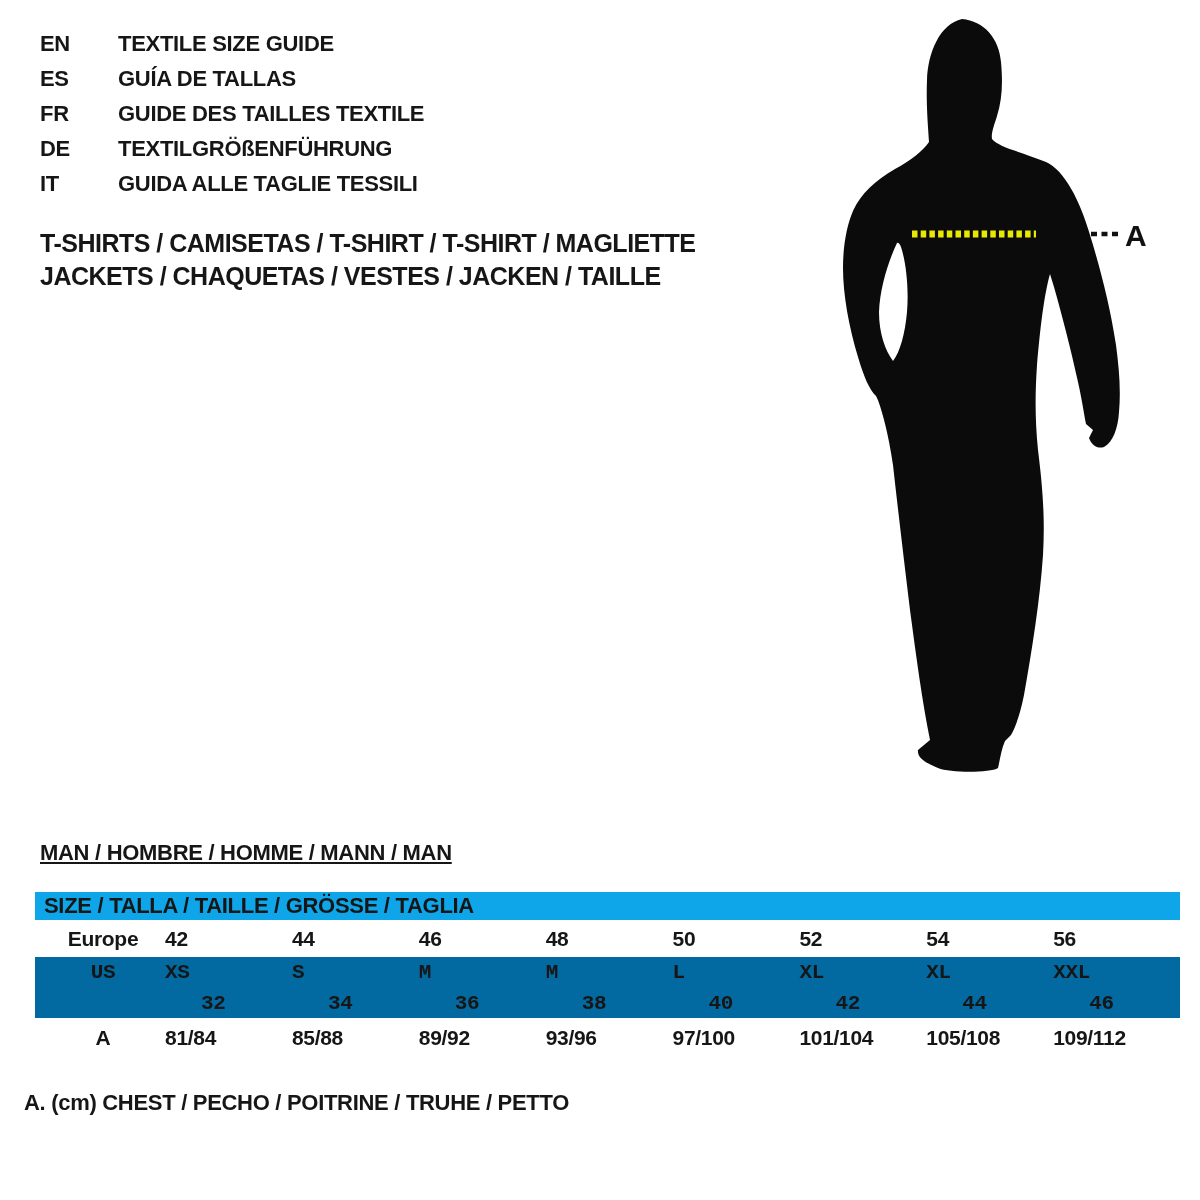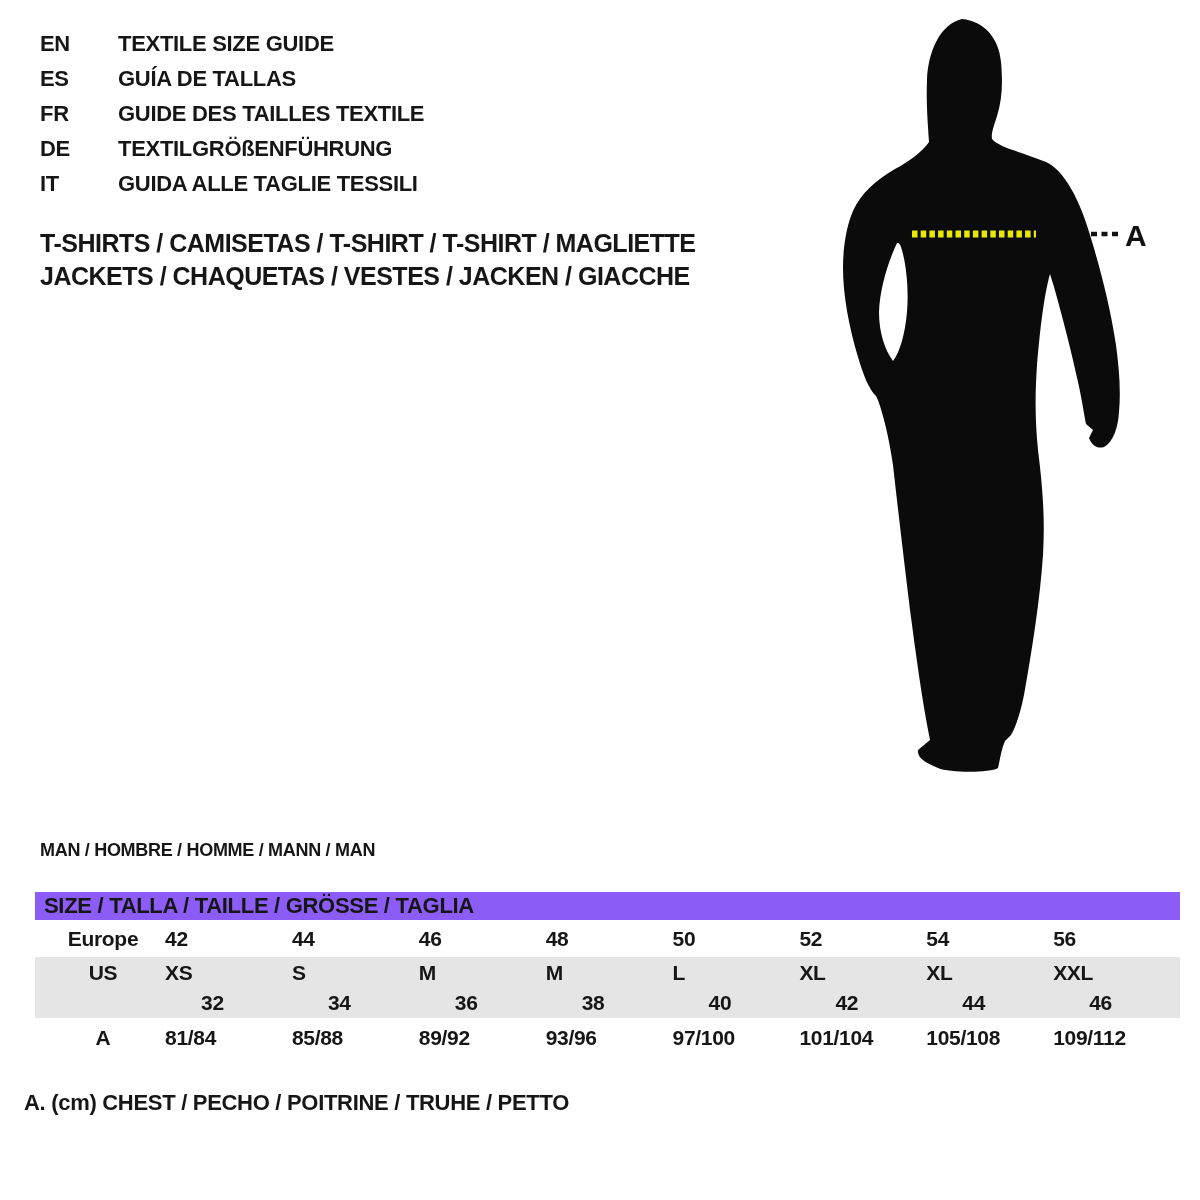--- a/index.html
+++ b/index.html
@@ -21,37 +21,37 @@
   }
   
   .categories{
     position:absolute;left:40px;top:212px;
     font-size:25px;font-weight:bold;line-height:33px;
     letter-spacing:-0.5px;white-space:nowrap;margin-top:15px;
   }
   
   .section-title{
     position:absolute;left:40px;top:840px;margin:0;
-    font-size:18px;font-weight:bold;letter-spacing:-0.3px;white-space:nowrap;
+    font-size:22px;font-weight:bold;letter-spacing:-0.3px;white-space:nowrap;text-decoration:underline;
   }
   
   .size-table{
     position:absolute;left:35px;top:892px;width:1145px;
     font-size:21px;font-weight:bold;letter-spacing:-0.3px;
   }
   .t-header{
-    height:28px;background:#8b5cf6;
+    height:28px;background:#0ea5e9;
     display:flex;align-items:center;
     padding-left:9px;font-size:22px;
   }
   .t-row{
     display:grid;grid-template-columns:130px repeat(8,1fr);
     align-items:center;
   }
-  .t-row.shaded{background:#e5e5e5;}
+  .t-row.shaded{background:#0369a1;font-family:Liberation Mono, monospace;}
   .t-row .t-label{padding-left:6px;text-align:center;}
   .t-row .t-cell{}
   .row-europe{height:37px;}
   .row-us{height:31px;}
   .row-num{height:30px;gap:36px;}
   .row-a{height:40px;}
   
   .footnote{
     position:absolute;left:24px;top:1090px;margin:0;
     font-size:22px;font-weight:bold;letter-spacing:-0.3px;white-space:nowrap;
@@ -122,21 +122,21 @@
     <span>FR</span>
     <span>GUIDE DES TAILLES TEXTILE</span>
     <span>DE</span>
     <span>TEXTILGRÖßENFÜHRUNG</span>
     <span>IT</span>
     <span>GUIDA ALLE TAGLIE TESSILI</span>
   </section>
 
   <section class="categories">
     <div>T-SHIRTS / CAMISETAS / T-SHIRT / T-SHIRT / MAGLIETTE</div>
-    <div>JACKETS / CHAQUETAS / VESTES / JACKEN / GIACCHE</div>
+    <div>JACKETS / CHAQUETAS / VESTES / JACKEN / TAILLE</div>
   </section>
 
   <h2 class="section-title">MAN / HOMBRE / HOMME / MANN / MAN</h2>
 
   <div class="size-table">
     <div class="t-header">SIZE / TALLA / TAILLE / GRÖSSE / TAGLIA</div>
 
     <div class="t-row row-europe">
       <div class="t-label">Europe</div>
       <div class="t-cell">42</div>

